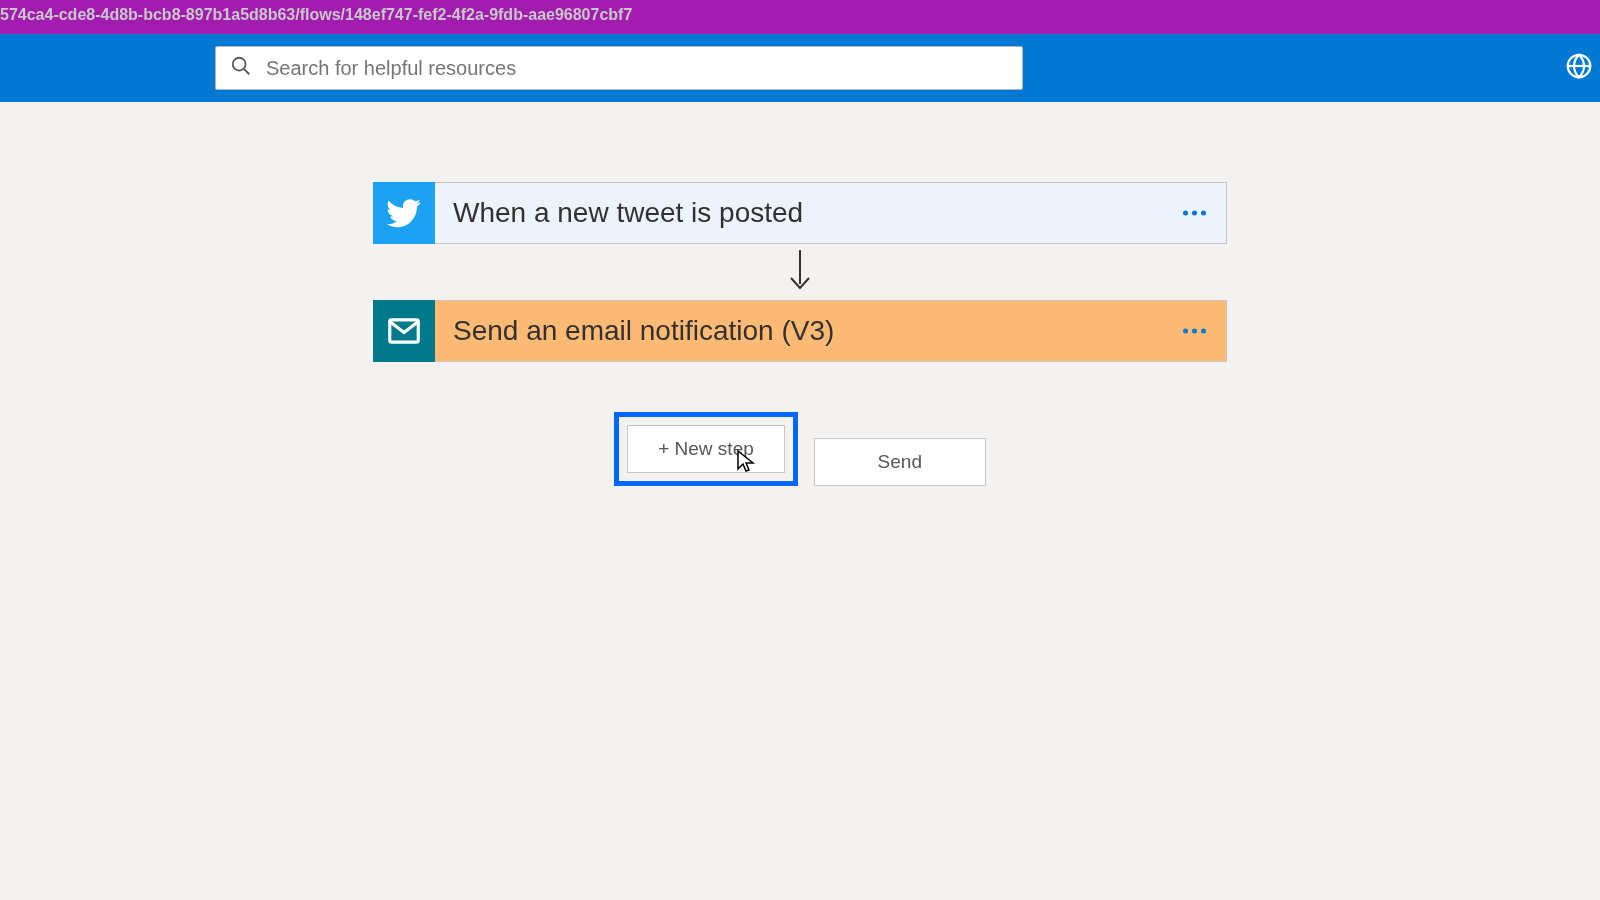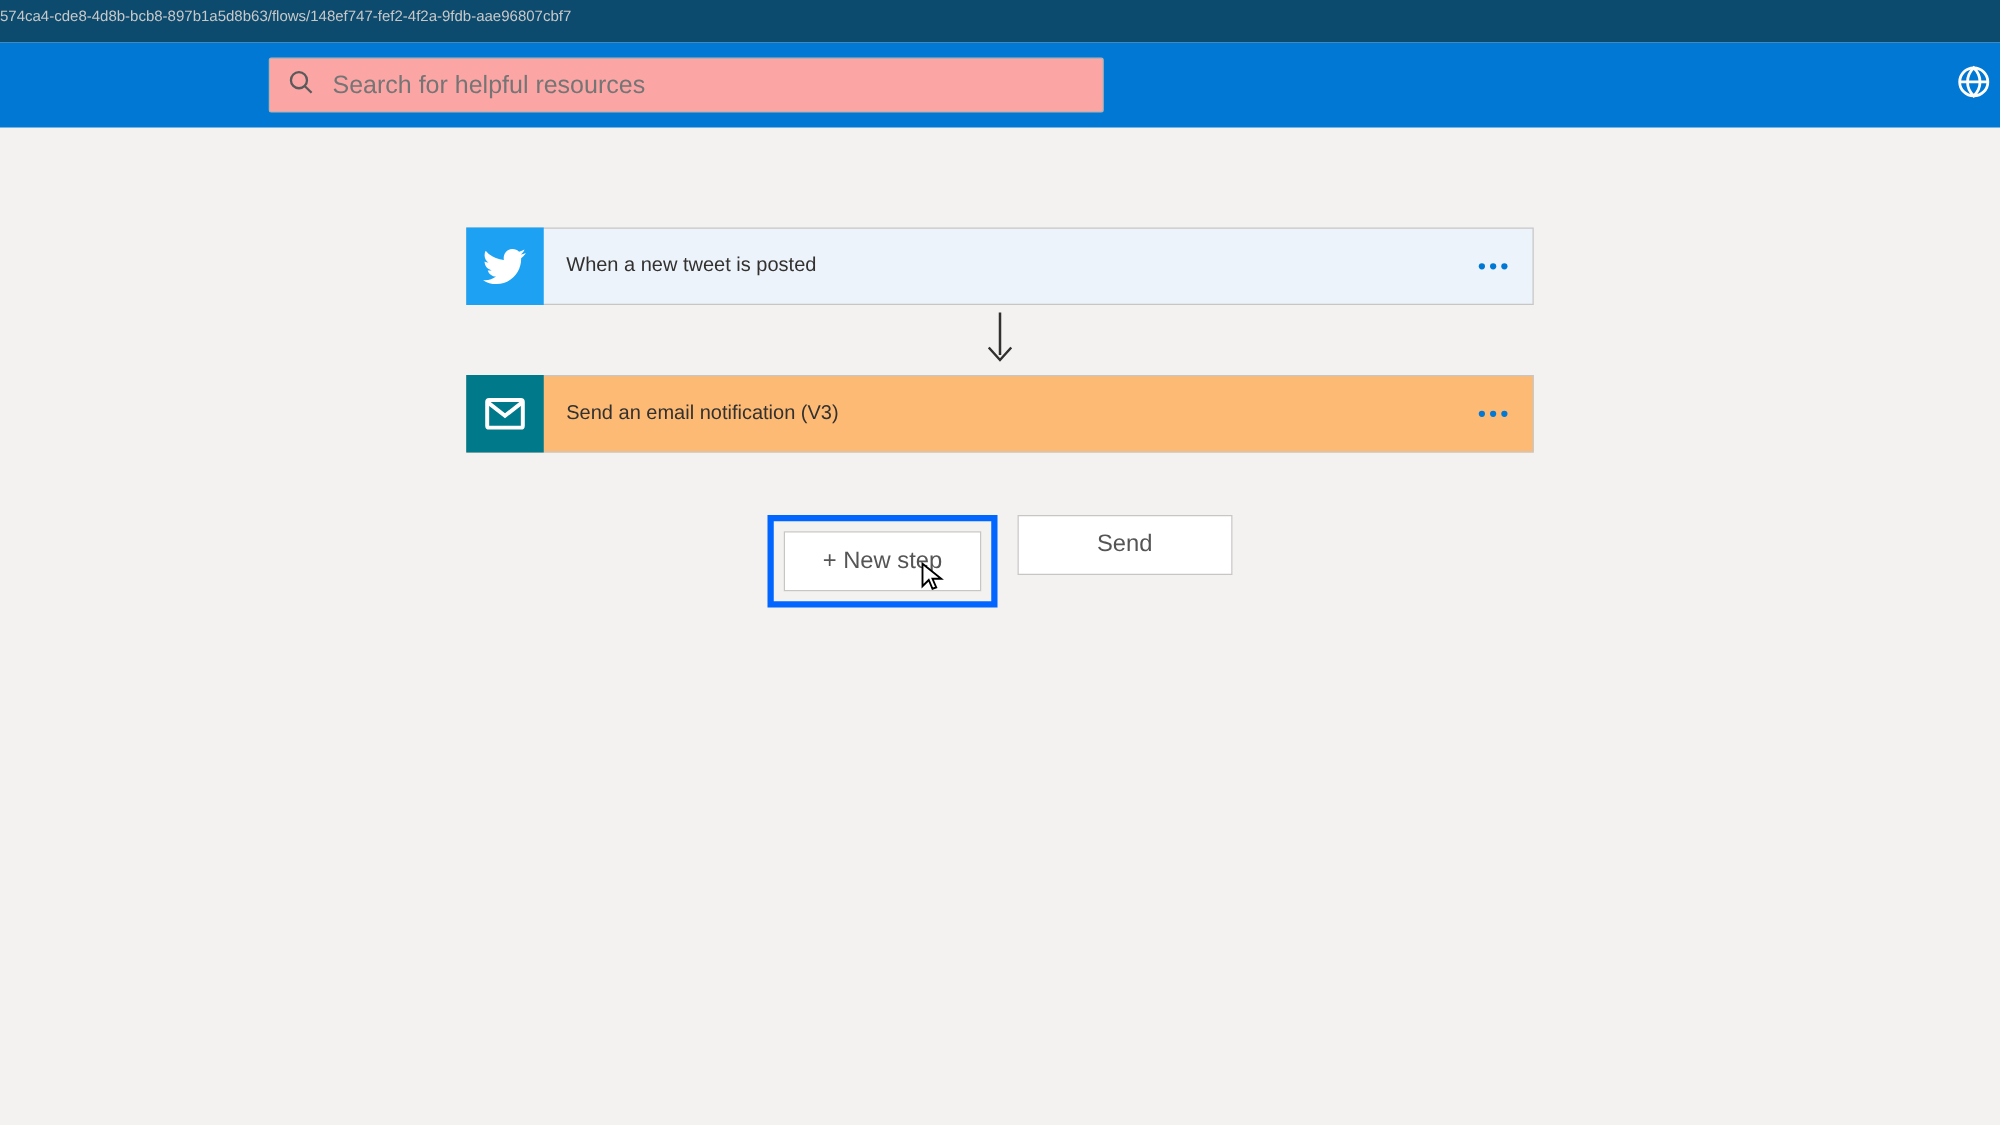--- a/index.html
+++ b/index.html
@@ -4,43 +4,44 @@
 <style>
   * { box-sizing: border-box; margin: 0; padding: 0; }
   body {
     font-family: "Segoe UI", Arial, sans-serif;
     background: #f3f2f1;
     width: 1600px;
     height: 900px;
     overflow: hidden;
   }
   .url-bar {
-    background: #0c4a6e;
+    background: #a21caf;
     color: #c8c8c8;
-    font-size: 12px;
+    font-size: 16px;
     padding: 6px 0 8px 0;
     height: 34px;
     overflow: hidden;
     white-space: nowrap;
+    font-weight: bold;
   }
   .top-bar {
     background: #0078d4;
     height: 68px;
     display: flex;
     align-items: center;
     padding-left: 215px;
     position: relative;
   }
   .search-box {
     display: flex;
     align-items: center;
-    background: #fca5a5;
+    background: #ffffff;
     border: 1px solid #b5b3b1;
     border-radius: 2px;
-    width: 668px;
+    width: 808px;
     height: 44px;
     padding: 0 14px;
   }
   .search-icon svg { width: 22px; height: 22px; }
   .search-input {
     border: none;
     background: transparent;
     outline: none;
     font-size: 20px;
     color: #444;
@@ -76,21 +77,21 @@
     display: flex;
     align-items: center;
     justify-content: center;
     margin-left: -1px;
     margin-top: -1px;
     margin-bottom: -1px;
   }
   .step-icon.twitter { background: #1da1f2; }
   .step-icon.mail { background: #007a8a; }
   .step-title {
-    font-size: 16px;
+    font-size: 28px;
     color: #323130;
     margin-left: 18px;
   }
   .ellipsis {
     position: absolute;
     right: 20px;
     top: 50%;
     transform: translateY(-50%);
     color: #0078d4;
     font-size: 26px;
@@ -105,21 +106,21 @@
   .connector {
     height: 56px;
     display: flex;
     align-items: center;
     justify-content: center;
   }
   .button-row {
     display: flex;
     gap: 16px;
     margin-top: 50px;
-    align-items: flex-start;
+    align-items: flex-end;
   }
   .btn {
     height: 48px;
     padding: 0 30px;
     background: #fff;
     border: 1px solid #c8c6c4;
     font-size: 19px;
     color: #555;
     cursor: pointer;
     display: flex;

